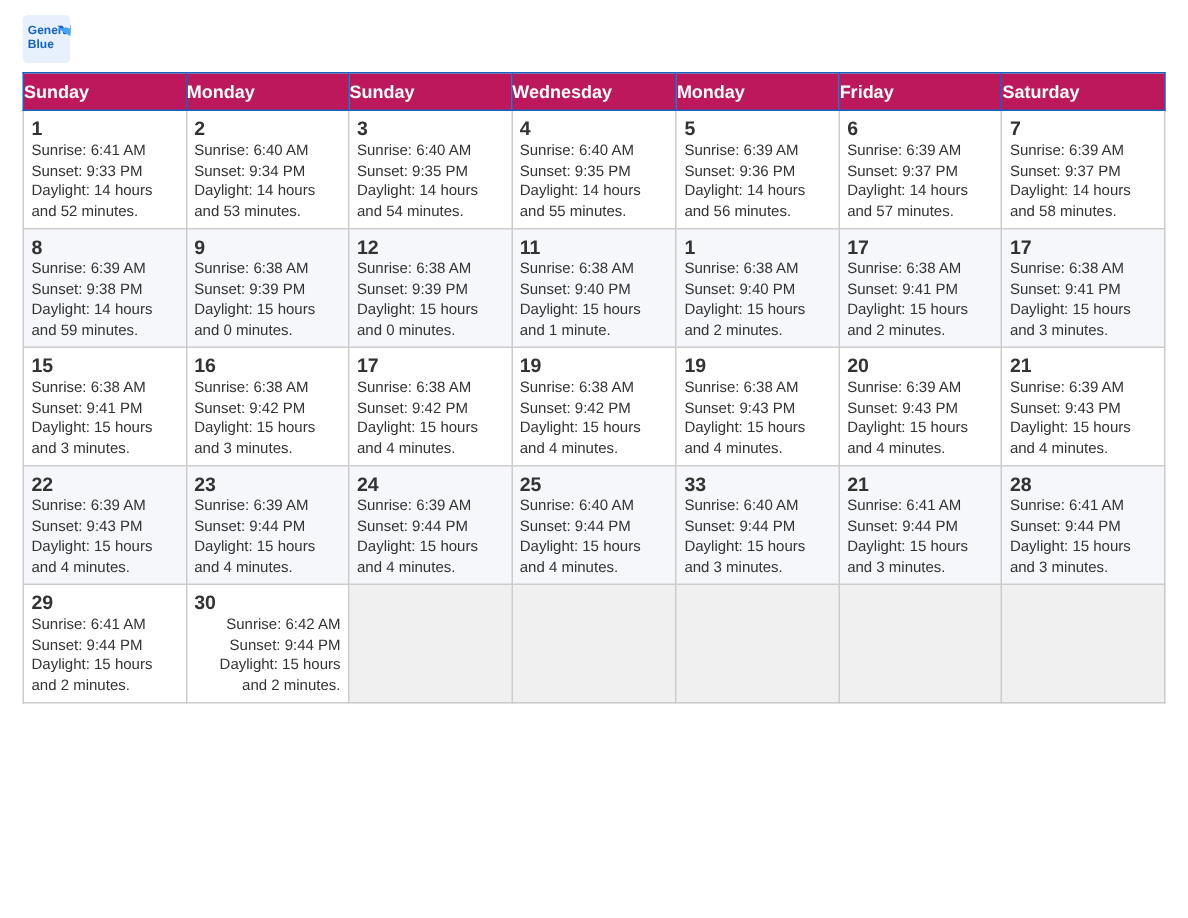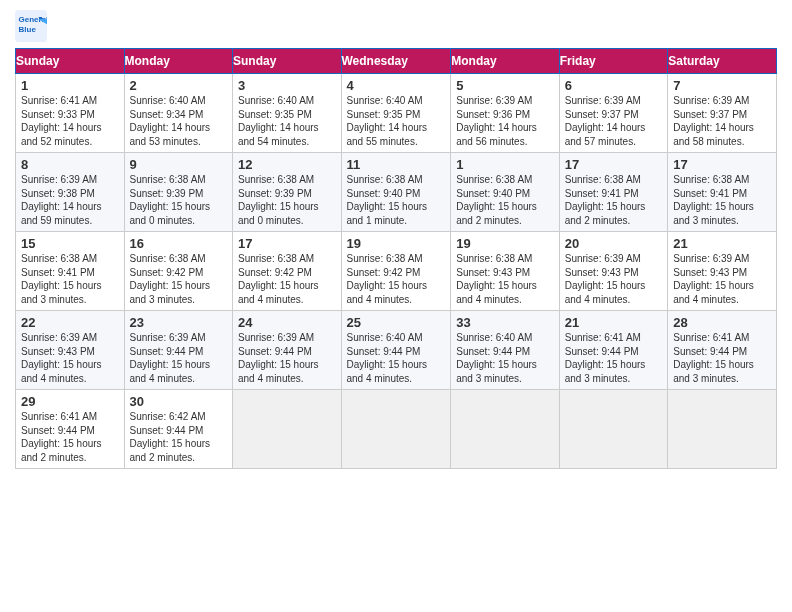--- a/index.html
+++ b/index.html
@@ -341,21 +341,21 @@
         <tr>
           <td>
             <span class="day-number">29</span>
             <div class="cell-text" style="white-space: pre-line;">Sunrise: 6:41 AM
 Sunset: 9:44 PM
 Daylight: 15 hours
 and 2 minutes.</div>
           </td>
           <td>
             <span class="day-number">30</span>
-            <div class="cell-text" style="white-space: pre-line;">Sunrise: 6:42 AM
+            <div class="cell-text" style="white-space: pre-line; text-align: right;">Sunrise: 6:42 AM
 Sunset: 9:44 PM
 Daylight: 15 hours
 and 2 minutes.</div>
           </td>
           <td class="empty-cell"></td>
           <td class="empty-cell"></td>
           <td class="empty-cell"></td>
           <td class="empty-cell"></td>
           <td class="empty-cell"></td>
         </tr>

